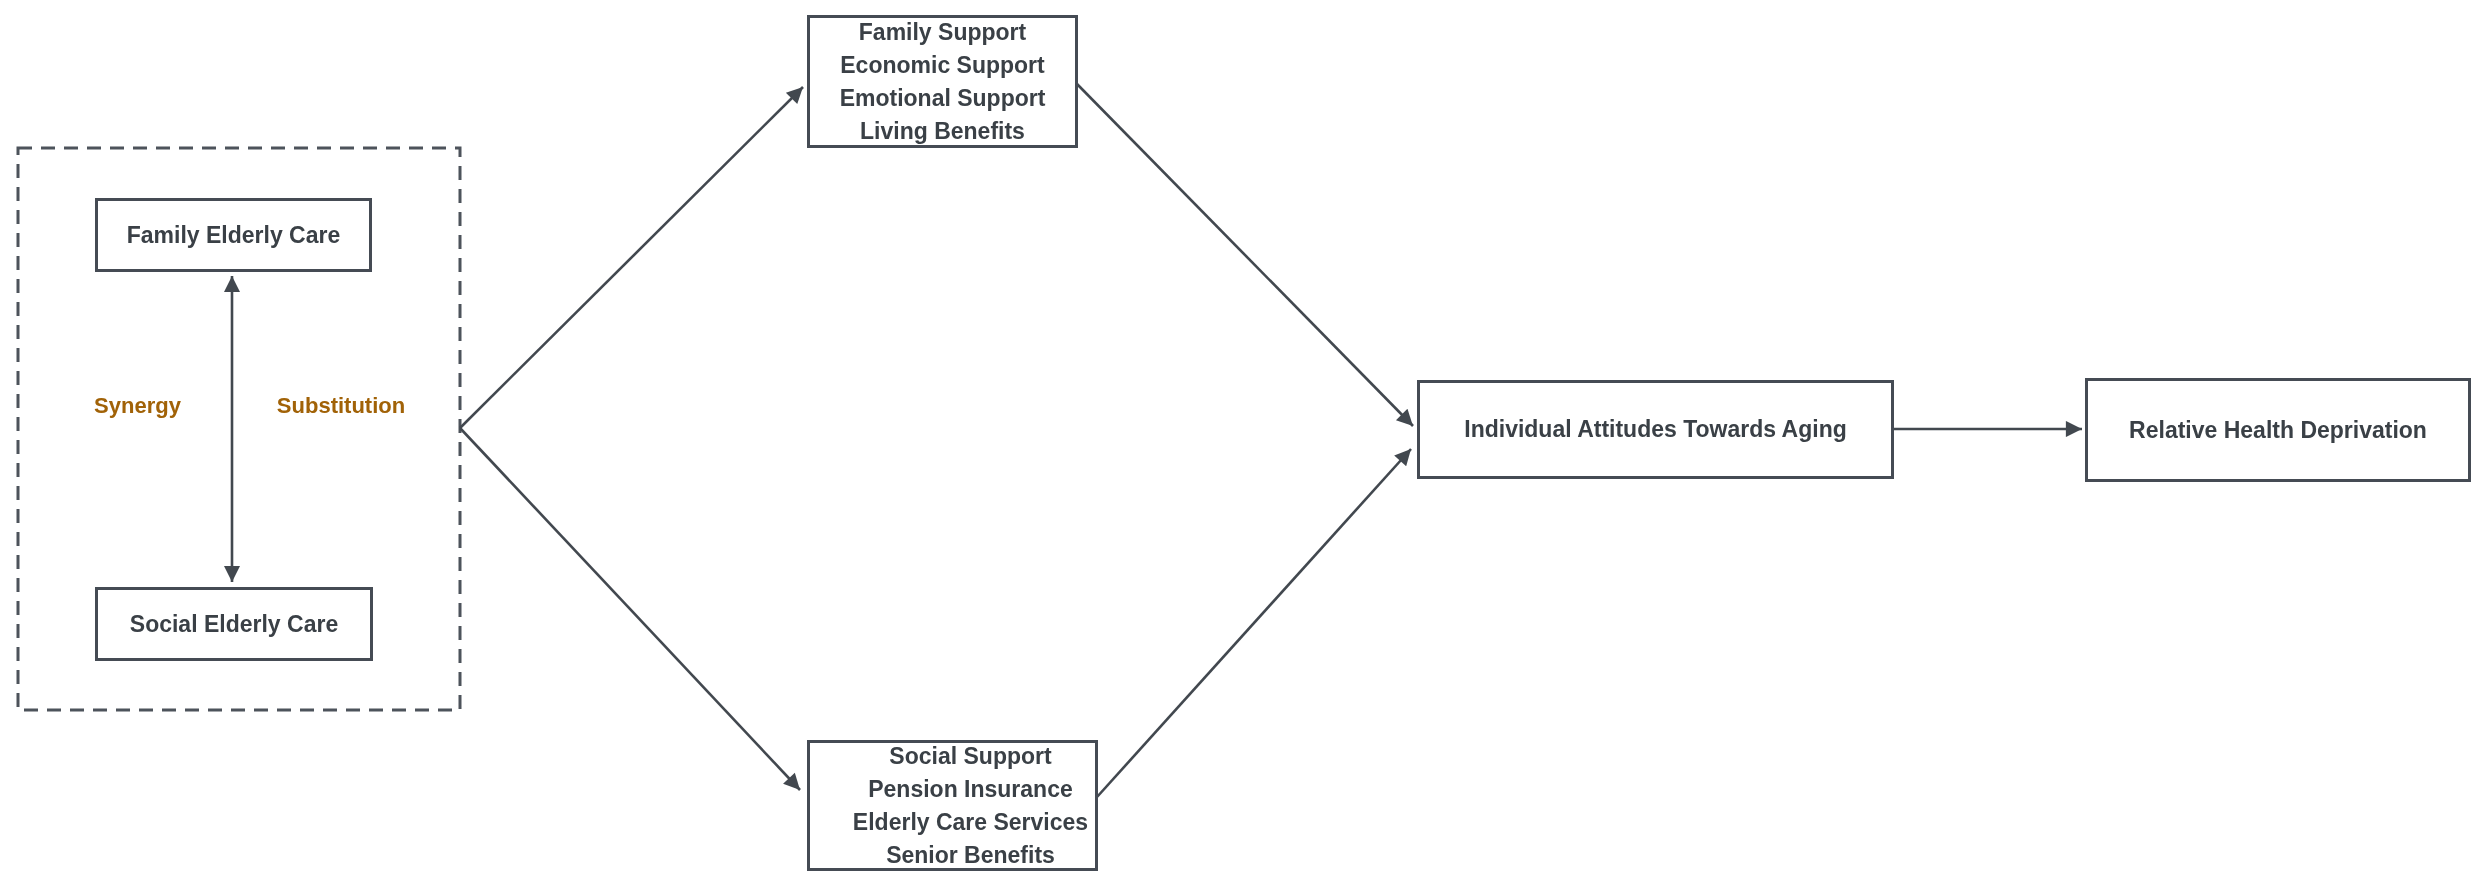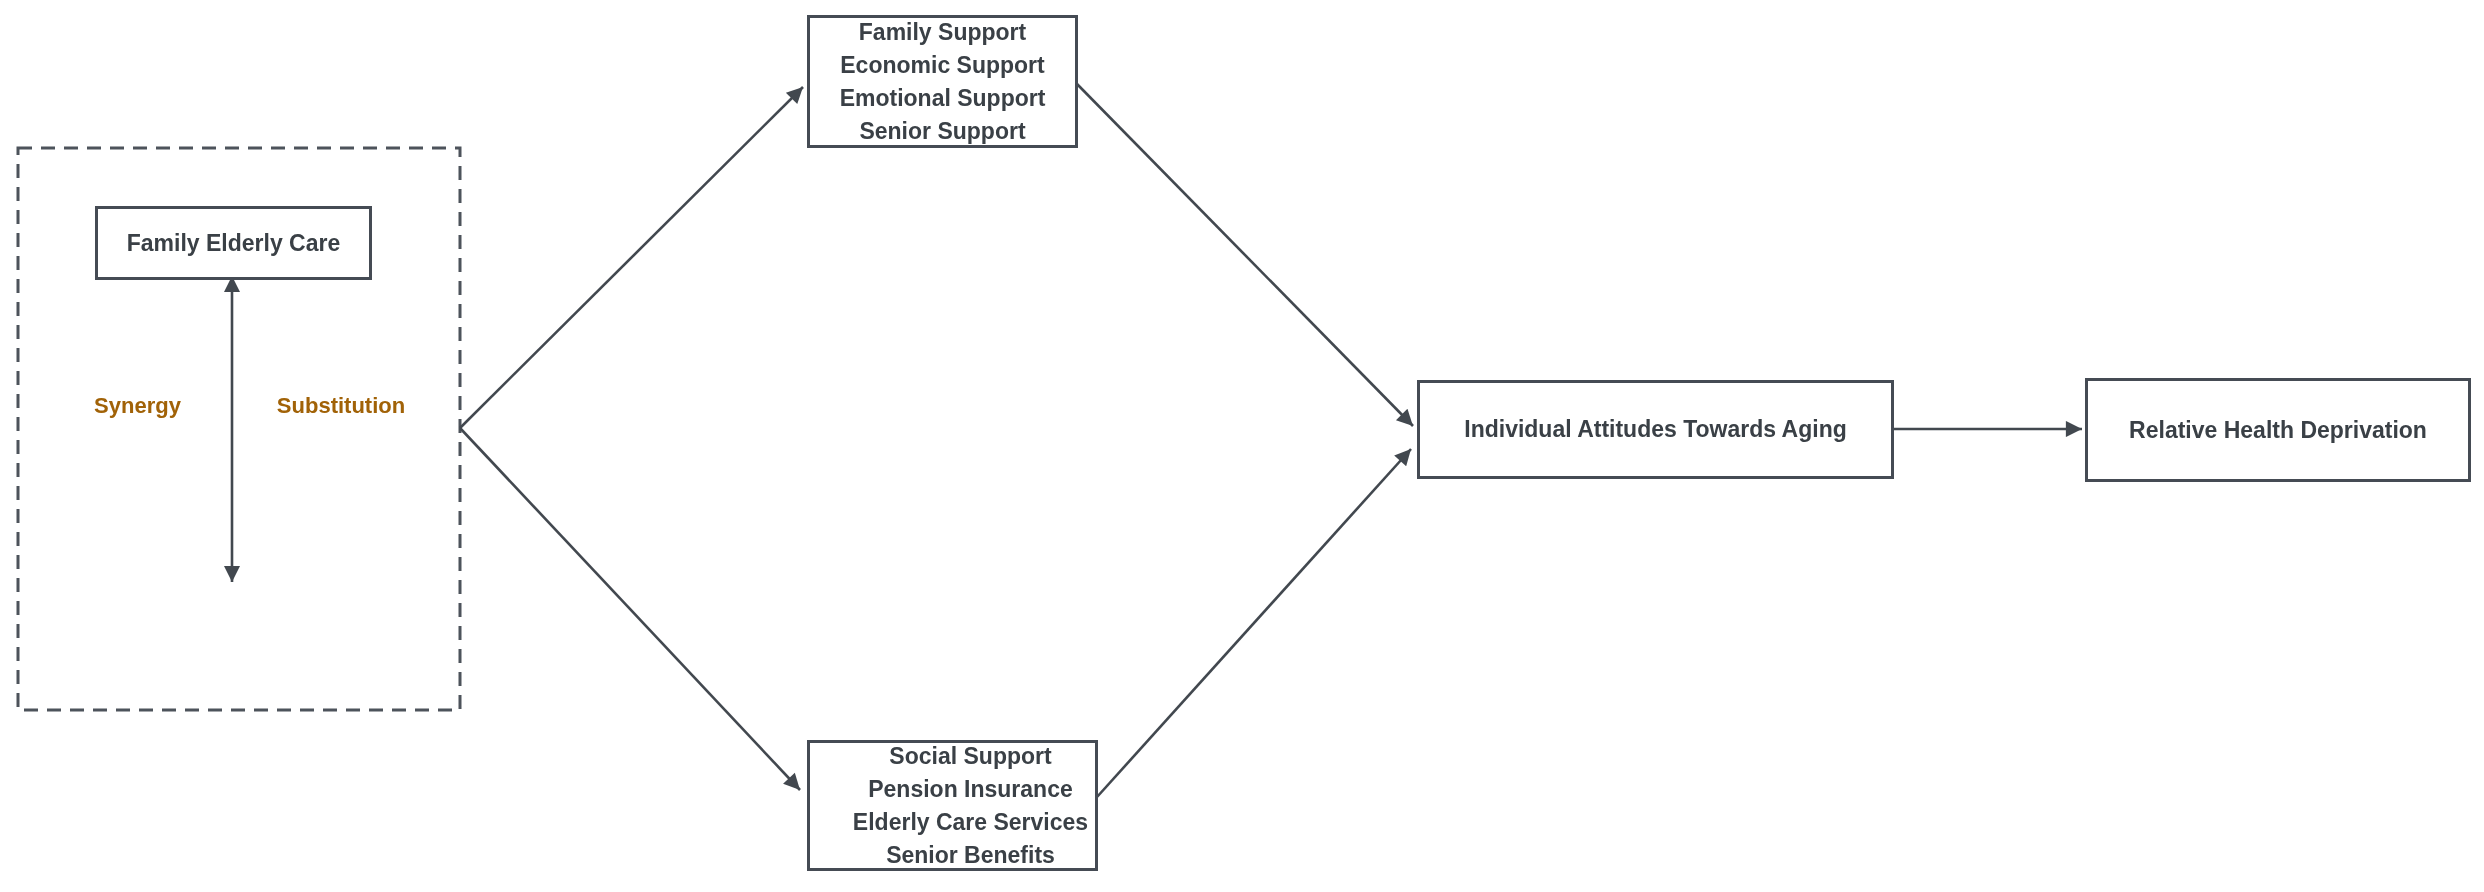--- a/index.html
+++ b/index.html
@@ -50,21 +50,21 @@
   }
   .floating-label {
     position: absolute;
     font-weight: bold;
     font-size: 22px;
     text-align: center;
     color: #a16207;
     white-space: nowrap;
   }
   
-  #box-family-elderly-care   { left:  95px; top: 198px; width: 277px; height:  74px; margin-top: 8px; }
+  #box-family-elderly-care   { left:  95px; top: 198px; width: 277px; height:  74px; }
   #box-social-elderly-care   { left:  95px; top: 587px; width: 278px; height:  74px; }
   #box-family-support        { left: 807px; top:  15px; width: 271px; height: 133px; }
   #box-social-support        { left: 807px; top: 740px; width: 291px; height: 131px; padding-left: 36px; }
   #box-individual-attitudes  { left:1417px; top: 380px; width: 477px; height:  99px; }
   #box-relative-health       { left:2085px; top: 378px; width: 386px; height: 104px; }
   #label-synergy             { left:  60px; top: 393px; width: 155px; }
   #label-substitution        { left: 263px; top: 393px; width: 156px; }
 </style>
 </head>
 <body>
@@ -88,26 +88,29 @@
     <line x1="1077" y1="84" x2="1413" y2="426" stroke="#42484f" stroke-width="2.6" marker-end="url(#ah)"></line>
     <line x1="1097" y1="797" x2="1411" y2="449" stroke="#42484f" stroke-width="2.6" marker-end="url(#ah)"></line>
 
     <line x1="1893" y1="429" x2="2082" y2="429" stroke="#42484f" stroke-width="2.6" marker-end="url(#ah)"></line>
   </svg>
 
   <div class="node" id="box-family-elderly-care">
     <span>Family Elderly Care</span>
   </div>
 
+  <div class="node" id="box-social-elderly-care">
+    <span>Social Elderly Care</span>
+  </div>
 
   <div class="node multi" id="box-family-support">
     <span class="line">Family Support</span>
     <span class="line">Economic Support</span>
     <span class="line">Emotional Support</span>
-    <span class="line">Senior Support</span>
+    <span class="line">Living Benefits</span>
   </div>
 
   <div class="node multi" id="box-social-support">
     <span class="line">Social Support</span>
     <span class="line">Pension Insurance</span>
     <span class="line">Elderly Care Services</span>
     <span class="line">Senior Benefits</span>
   </div>
 
   <div class="node" id="box-individual-attitudes">

